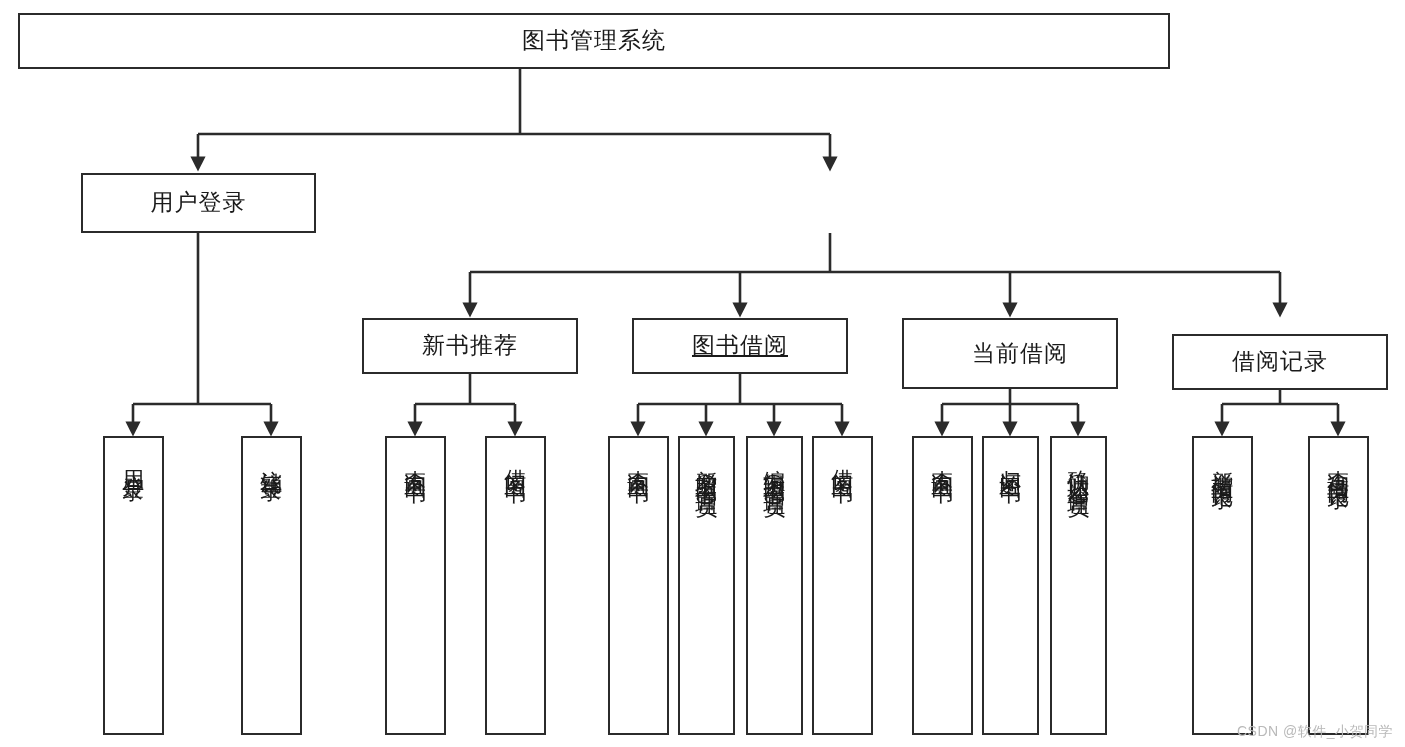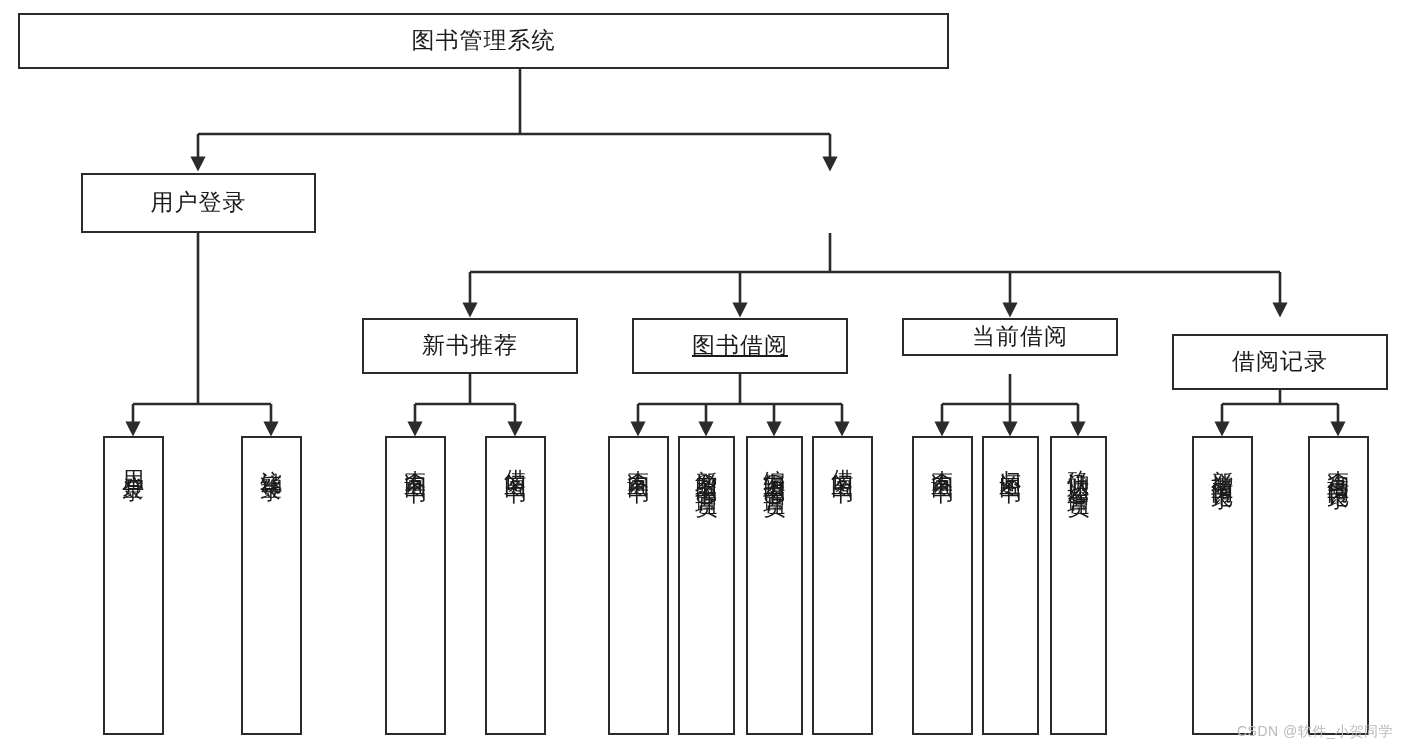--- a/index.html
+++ b/index.html
@@ -112,35 +112,35 @@
       <path d="M 1010 404 L 1010 429" marker-end="url(#arrow)"></path>
       <path d="M 1078 404 L 1078 429" marker-end="url(#arrow)"></path>
 
       <path d="M 1280 374 L 1280 404"></path>
       <path d="M 1222 404 L 1338 404"></path>
       <path d="M 1222 404 L 1222 429" marker-end="url(#arrow)"></path>
       <path d="M 1338 404 L 1338 429" marker-end="url(#arrow)"></path>
     </g>
   </svg>
 
-  <div class="node horiz" style="left:18px; top:13px; width:931px; height:56px;">
+  <div class="node horiz" style="left:18px; top:13px; width:1152px; height:56px;">
     <span>图书管理系统</span>
   </div>
 
   <div class="node horiz" style="left:81px; top:173px; width:235px; height:60px;">
     <span>用户登录</span>
   </div>
 
   <div class="node horiz" style="left:362px; top:318px; width:216px; height:56px;">
     <span>新书推荐</span>
   </div>
   <div class="node horiz" style="left:632px; top:318px; width:216px; height:56px;text-decoration:underline;">
     <span>图书借阅</span>
   </div>
-  <div class="node horiz" style="left:902px; top:318px; width:216px; height:38px;padding-left:20px;">
+  <div class="node horiz" style="left:902px; top:318px; width:216px; height:71px;padding-left:20px;">
     <span>当前借阅</span>
   </div>
   <div class="node horiz" style="left:1172px; top:334px; width:216px; height:56px;">
     <span>借阅记录</span>
   </div>
 
   <div class="node vert" style="left:103px; top:436px; width:61px; height:299px;">
     <span class="vtext">用户登录</span>
   </div>
   <div class="node vert" style="left:241px; top:436px; width:61px; height:299px;">

